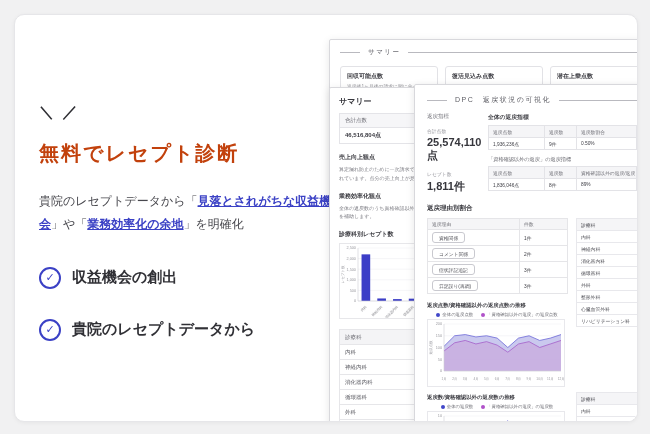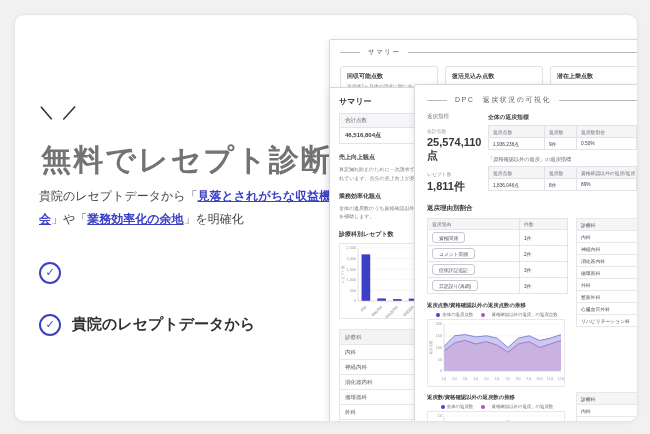--- a/index.html
+++ b/index.html
@@ -5,22 +5,22 @@
   html,body{margin:0;padding:0;}
   body{width:650px;height:434px;background:#f1f1f2;position:relative;overflow:hidden;
        font-family:"Liberation Sans","DejaVu Sans",sans-serif;color:#3a3a41;}
   .card{position:absolute;left:14px;top:14px;width:622px;height:406px;background:#fff;
         border:1px solid #e6e6e9;border-radius:10px;box-shadow:0 1px 4px rgba(0,0,0,.05);overflow:hidden;}
   
   .promo{position:absolute;left:24px;top:88px;width:296px;}
   .campaign{display:flex;align-items:center;gap:8px;font-size:13.5px;font-weight:bold;color:#2e2e33;letter-spacing:.5px;}
   .slash{font-size:15px;font-weight:bold;color:#2e2e33;}
   .note{font-size:9px;vertical-align:super;}
-  .promo-title{margin-top:18px;font-size:30px;font-weight:800;color:#737373;letter-spacing:2px;text-align:center;}
-  .promo-desc{margin-top:4px;font-size:12px;line-height:1.95;color:#48484e;}
+  .promo-title{margin-top:18px;font-size:20px;font-weight:800;color:#c2410c;letter-spacing:2px;}
+  .promo-desc{margin-top:23px;font-size:12px;line-height:1.95;color:#48484e;}
   .promo-desc a{color:#3b41c5;font-weight:bold;text-decoration:underline;cursor:pointer;}
   .benefit{display:flex;align-items:center;gap:11px;margin-top:30px;font-size:15px;font-weight:bold;color:#313136;}
   .benefit:first-of-type{margin-top:34px;}
   .check{width:18px;height:18px;border:2px solid #3b41c5;border-radius:50%;color:#3b41c5;
          display:flex;align-items:center;justify-content:center;font-size:11px;font-weight:bold;flex:0 0 auto;}
   
   .panel{position:absolute;background:#fff;border:1px solid #d8d8dc;border-radius:2px;
          box-shadow:0 2px 8px rgba(0,0,0,.10);}
   #panelA{left:314px;top:24px;width:330px;height:160px;z-index:1;padding:8px 10px;box-sizing:border-box;}
   #panelB{left:314px;top:72px;width:332px;height:520px;z-index:2;padding:8px 9px;box-sizing:border-box;}
@@ -91,20 +91,21 @@
     <div class="campaign">
       <span class="slash">＼</span>
       <span class="slash">／</span>
     </div>
     <div class="promo-title">無料でレセプト診断</div>
     <div class="promo-desc">
       <span>貴院のレセプトデータから「</span><a>見落とされがちな収益機会</a><span>」や「</span><a>業務効率化の余地</a><span>」を明確化</span>
     </div>
     <div class="benefit">
       <span class="check">✓</span>
+      <span>収益機会の創出</span>
     </div>
     <div class="benefit">
       <span class="check">✓</span>
       <span>貴院のレセプトデータから</span>
     </div>
   </div>
 
   <div class="panel" id="panelA">
     <div class="sec-head">
       <span class="ln short"></span>

